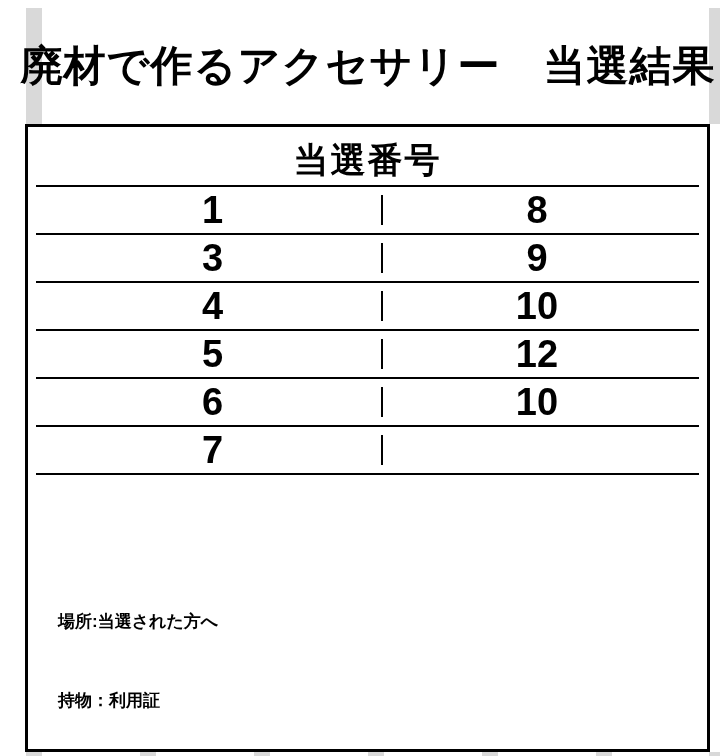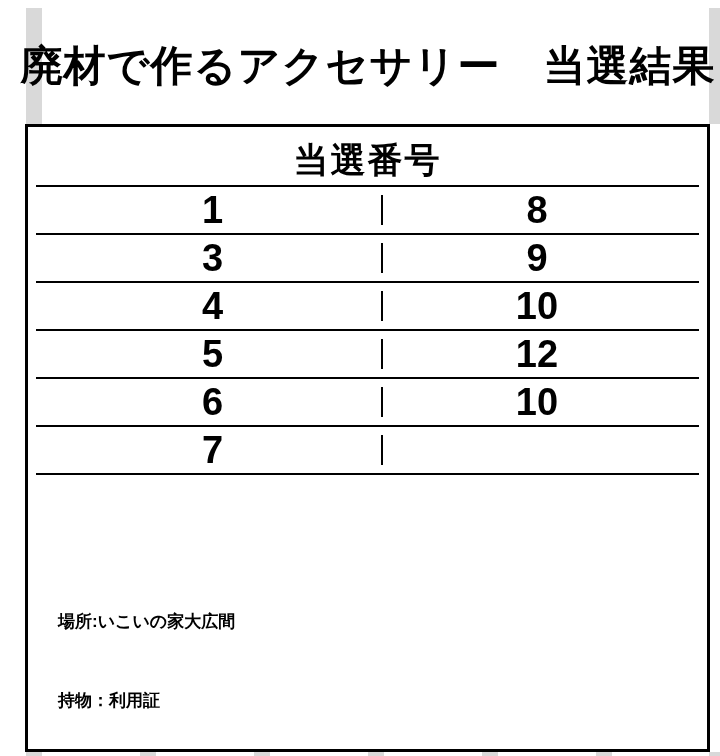--- a/index.html
+++ b/index.html
@@ -113,21 +113,21 @@
     <div class="num-cell left">6</div>
     <div class="num-cell right">10</div>
   </div>
   <div class="num-row">
     <div class="num-cell left">7</div>
     <div class="num-cell right"></div>
   </div>
 
   <div class="notes-cell">
     <div class="notes-lines">
-      <div>場所:いこいの家大広間</div>
+      <div>場所:当選された方へ</div>
       <div>持物：利用証</div>
       
     </div>
   </div>
 
 </div>
 
 <div class="footer-tick" style="left:18px;"></div>
 <div class="footer-tick" style="left:132px;"></div>
 <div class="footer-tick" style="left:246px;"></div>

